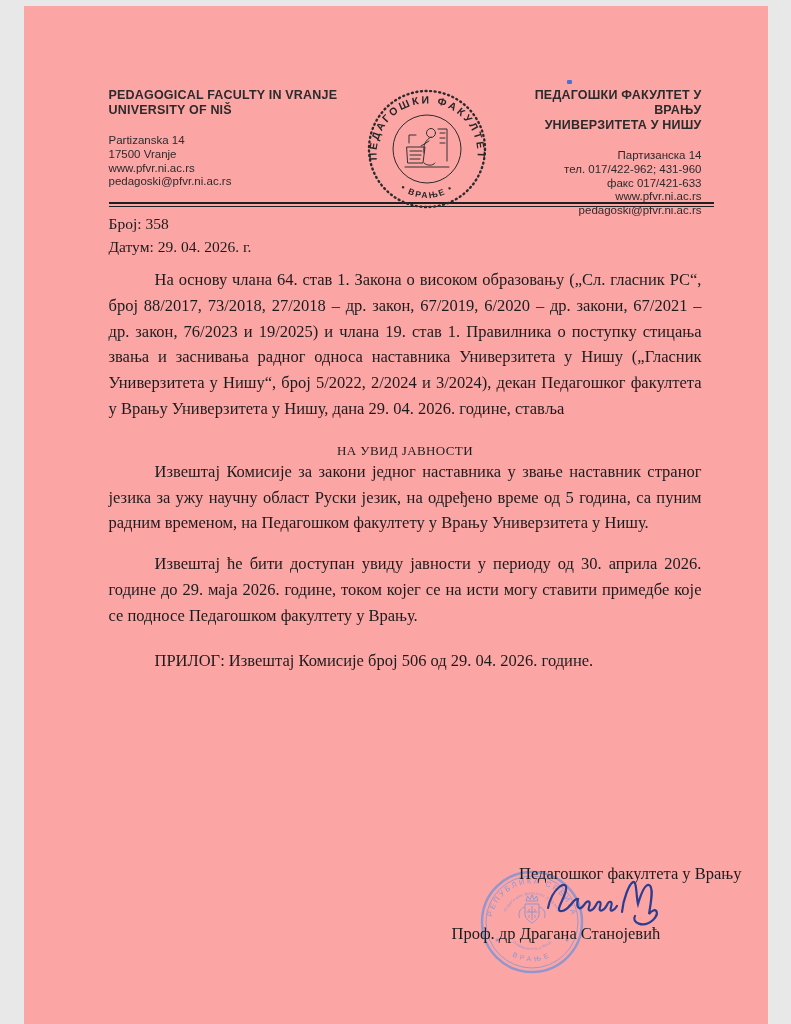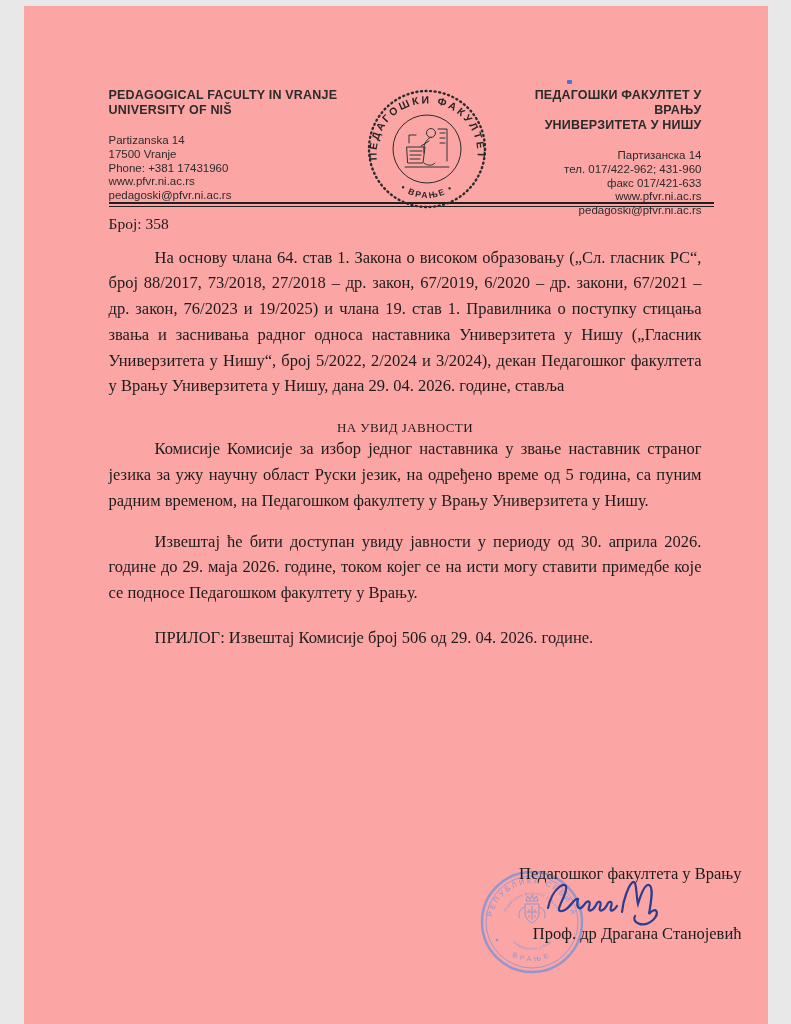--- a/index.html
+++ b/index.html
@@ -25,41 +25,40 @@
   .body-text{margin-top:9px;}
   p.para{margin:0 0 15px 0;font-size:16.5px;line-height:25.8px;text-align:justify;text-indent:46px;}
   .b{font-weight:normal;}
   .heading{margin-top:21px;text-align:center;font-weight:normal;font-size:13px;letter-spacing:.4px;}
   .subheading{margin-top:17px;margin-bottom:28px;text-align:center;font-weight:bold;font-size:16.5px;}
   p.attach{margin-top:19px;}
   
   .sig-block{position:absolute;left:428px;top:828px;width:290px;height:170px;}
   .sig-role{position:absolute;top:8px;width:100%;text-align:center;font-size:16px;z-index:2;}
   .sig-inst{position:absolute;top:30px;width:100%;text-align:right;font-size:16.5px;z-index:2;}
-  .sig-name{position:absolute;top:90px;width:100%;text-align:right;font-size:16.5px;z-index:2;}
+  .sig-name{position:absolute;top:90px;width:100%;text-align:left;font-size:16.5px;z-index:2;}
   .stamp-svg{position:absolute;left:26px;top:34px;z-index:1;opacity:.88;}
   .sig-svg{position:absolute;left:90px;top:38px;z-index:3;}
   .ink-dot{position:absolute;left:543px;top:74px;width:5px;height:4px;background:#4d6fd6;border-radius:1px;}
 </style>
 </head>
 <body>
 
 <div class="page">
   <div class="content">
 
     <div class="header">
       <div class="h-left">
         <div class="h-title">
           <div>PEDAGOGICAL FACULTY IN VRANJE</div>
           <div>UNIVERSITY OF NIŠ</div>
         </div>
         <div class="h-contact">
           <div>Partizanska 14</div>
           <div>17500 Vranje</div>
-          <div>Phone: +381 17431960</div>
           <div>www.pfvr.ni.ac.rs</div>
           <div>pedagoski@pfvr.ni.ac.rs</div>
         </div>
       </div>
 
       <div class="h-center">
         <svg class="seal-svg" width="128" height="128" viewBox="0 0 128 128">
           <circle cx="64" cy="64" r="58" fill="none" stroke="#2b2b2b" stroke-width="2.4" stroke-dasharray="1 3.6" stroke-linecap="round"></circle>
           <circle cx="64" cy="64" r="34" fill="none" stroke="#2b2b2b" stroke-width="1"></circle>
           <defs>
@@ -99,26 +98,27 @@
           <div>www.pfvr.ni.ac.rs</div>
           <div>pedagoski@pfvr.ni.ac.rs</div>
         </div>
       </div>
     </div>
 
     <div class="divider"></div>
 
     <div class="meta">
       <div>Број: 358</div>
+      <div>Датум: 29. 04. 2026. г.</div>
     </div>
 
     <div class="body-text">
       <p class="para"><span>На основу члана 64. став 1. Закона о високом образовању („Сл. гласник РС“, број 88/2017, 73/2018, 27/2018 – др. закон, 67/2019, 6/2020 – др. закони, 67/2021 – др. закон, 76/2023 и 19/2025) и члана 19. став 1. Правилника о поступку стицања звања и заснивања радног односа наставника Универзитета у Нишу („Гласник Универзитета у Нишу“, број 5/2022, 2/2024 и 3/2024), декан Педагошког факултета у Врању Универзитета у Нишу, дана 29. 04. 2026. године, ставља</span></p>
       <div class="heading">НА УВИД ЈАВНОСТИ</div>
-      <p class="para"><span>Комисије Комисије за избор једног наставника у звање </span><span class="b">наставник страног језика</span><span> за ужу научну област </span><span class="b">Руски језик</span><span>, на одређено време од 5 година, са пуним радним временом, на Педагошком факултету у Врању Универзитета у Нишу.</span></p>
+      <p class="para"><span>Извештај Комисије за закони једног наставника у звање </span><span class="b">наставник страног језика</span><span> за ужу научну област </span><span class="b">Руски језик</span><span>, на одређено време од 5 година, са пуним радним временом, на Педагошком факултету у Врању Универзитета у Нишу.</span></p>
       <p class="para"><span>Извештај ће бити доступан увиду јавности у периоду </span><span class="b">од 30. априла 2026. године до 29. маја 2026. године</span><span>, током којег се на исти могу ставити примедбе које се подносе Педагошком факултету у Врању.</span></p>
       <p class="para attach">ПРИЛОГ: Извештај Комисије број 506 од 29. 04. 2026. године.</p>
     </div>
   </div>
 
   <div class="sig-block">
     <svg class="stamp-svg" width="108" height="108" viewBox="0 0 108 108">
       <g stroke="#8394d2" fill="none">
         <circle cx="54" cy="54" r="50" stroke-width="2.4"></circle>
         <circle cx="54" cy="54" r="46" stroke-width="0.9"></circle>

